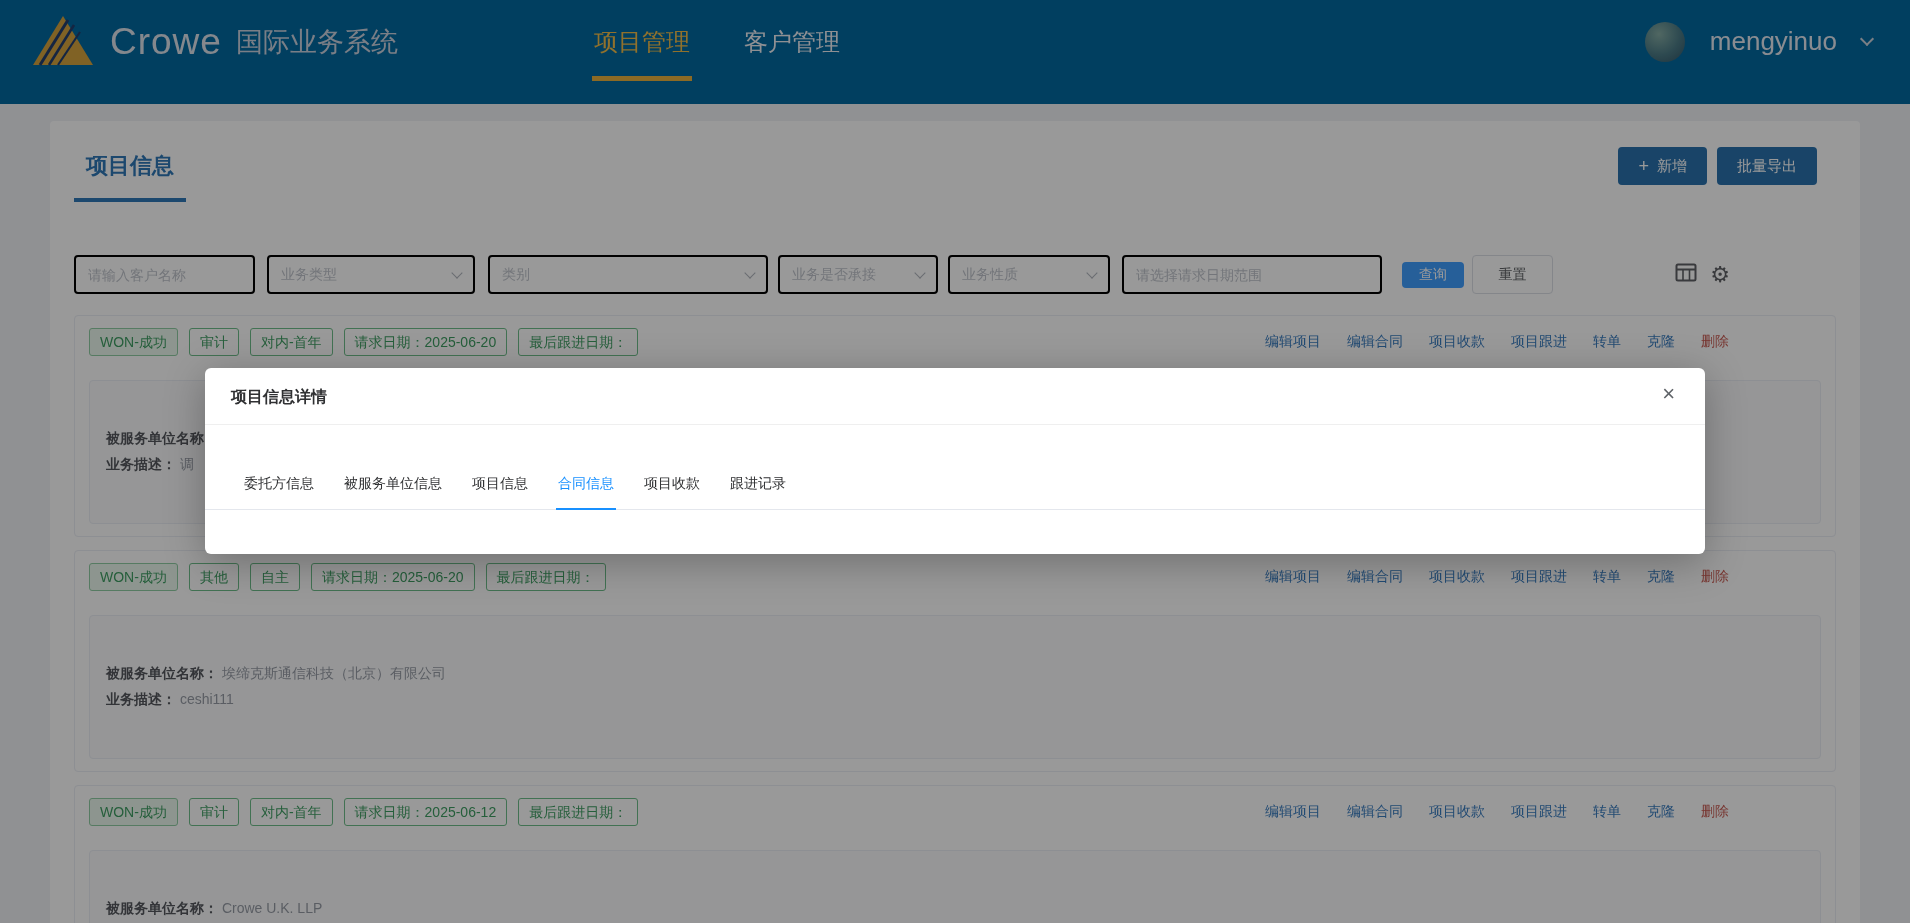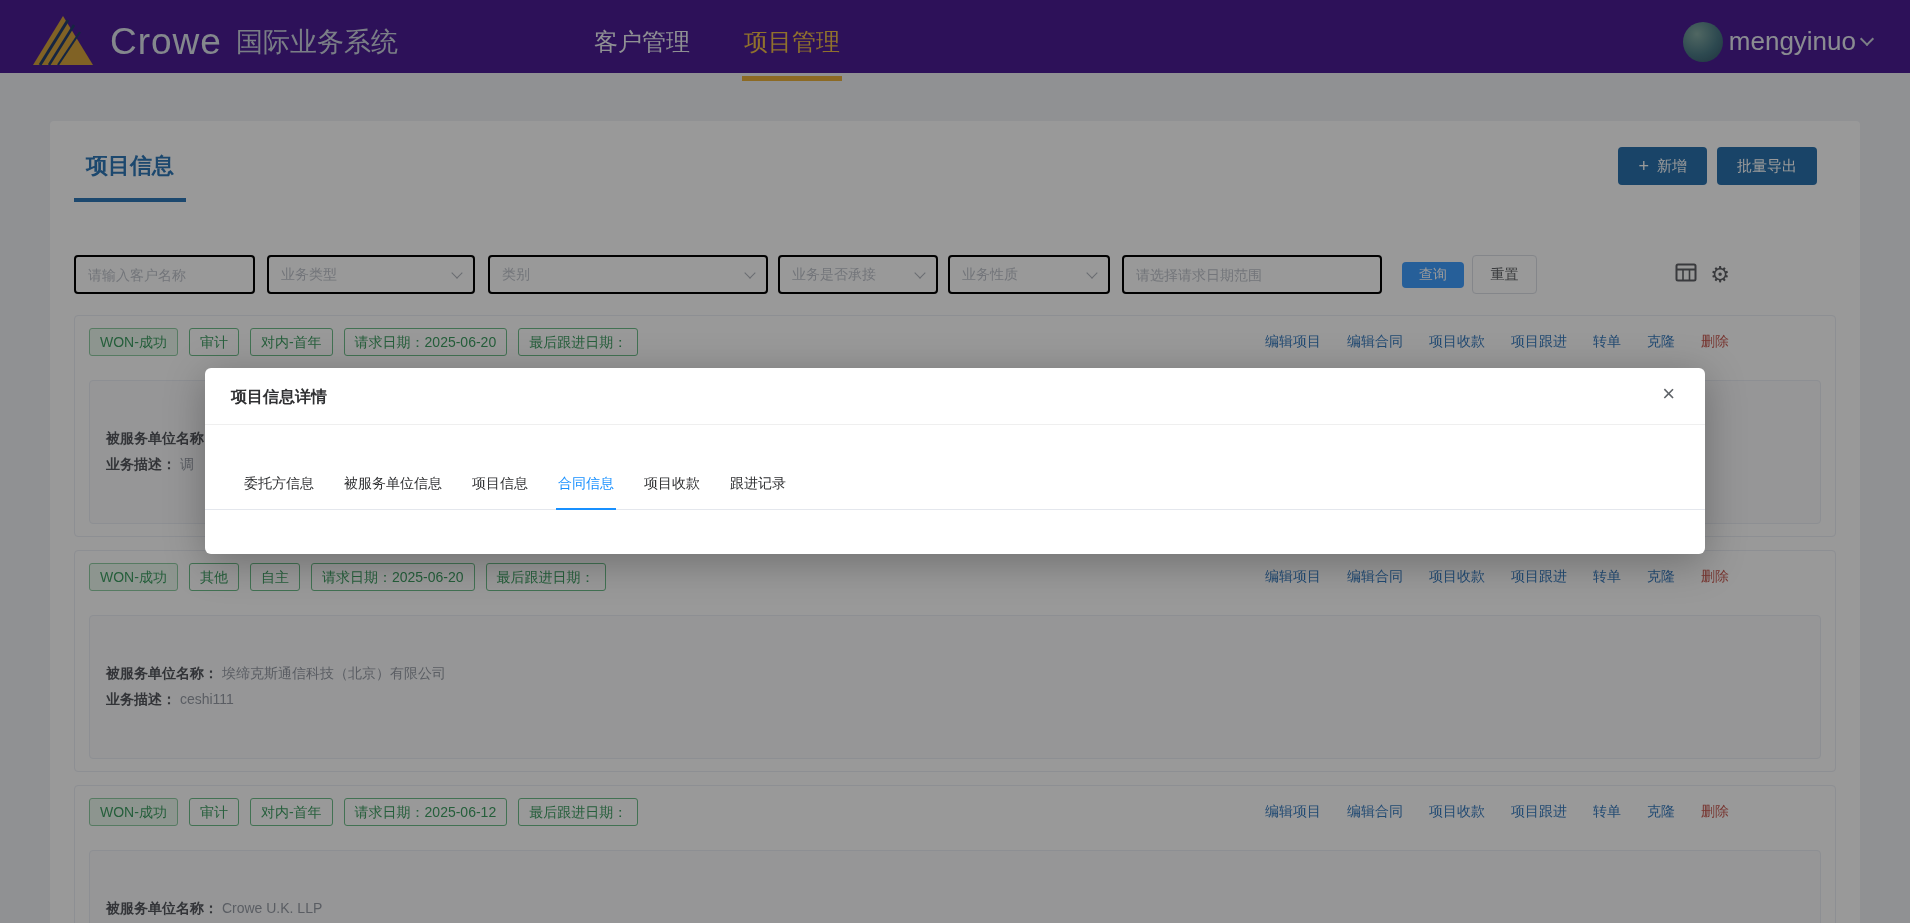--- a/index.html
+++ b/index.html
@@ -2,49 +2,49 @@
 <html><head>
 <meta charset="utf-8">
 <style>
   * { box-sizing: border-box; margin: 0; padding: 0; }
   html,body { width:1910px; height:923px; overflow:hidden; }
   body {
     font-family: "Liberation Sans", "DejaVu Sans", sans-serif;
     background:#f0f2f5; position:relative; color:#606266;
   }
   
-  .navbar { height:73px; background:#4c1d95; position:relative; z-index:1; }
+  .navbar { height:104px; background:#0369a1; position:relative; z-index:1; }
   .logo-wrap { position:absolute; left:30px; top:0; height:83px; display:flex; align-items:center; gap:14px; }
   .brand { font-size:37px; color:#dde3ec; letter-spacing:1px; }
   .system-name { font-size:27px; color:#ccd3df; }
   .main-nav { position:absolute; left:592px; top:0; height:83px; display:flex; gap:50px; }
   .nav-item { height:83px; display:flex; align-items:center; font-size:24px; color:#eef1f6; cursor:pointer; position:relative; padding:0 2px; }
   .nav-item.active { color:#f0bd4a; }
   .nav-item.active::after { content:""; position:absolute; left:0; right:0; bottom:2px; height:5px; background:#e9b13c; }
-  .user-wrap { position:absolute; right:38px; top:0; height:83px; display:flex; align-items:center; gap:6px; }
+  .user-wrap { position:absolute; right:38px; top:0; height:83px; display:flex; align-items:center; gap:25px; }
   .avatar { width:40px; height:40px; border-radius:50%; background:radial-gradient(circle at 35% 30%, #86aca4, #4c7b86 55%, #35596b 95%); }
   .user-name { font-size:26px; color:#e6eaf2; }
   .chev { width:10px; height:10px; border-right:2px solid #cdd4de; border-bottom:2px solid #cdd4de; transform:rotate(45deg); margin-top:-6px; }
   
   .card { position:absolute; left:50px; right:50px; top:121px; bottom:-60px; background:#fff; border-radius:4px; z-index:1; padding:0 24px; }
   .card-head { display:flex; justify-content:space-between; align-items:flex-start; padding-top:26px; }
   .title-tab { display:inline-block; margin-top:4px; padding:0 12px 17px; border-bottom:4px solid #2f78b8; font-size:22px; font-weight:bold; color:#2f78b8; }
   .head-buttons { display:flex; gap:10px; margin-right:19px; }
   .btn-dark { background:#2a72ae; color:#fff; border:none; border-radius:4px; height:38px; padding:0 20px; font-size:15px; cursor:pointer; display:flex; align-items:center; gap:8px; font-family:inherit; }
   .btn-dark .plus { font-size:18px; }
   
   .filter-row { display:flex; align-items:center; margin:53px 106px 0 0; height:39px; }
   .f-input, .f-select { height:39px; border:2px solid #000000; border-radius:4px; background:#fff; font-size:14px; color:#606266; }
   input.f-input { padding:0 12px; font-family:inherit; }
   input.f-input::placeholder { color:#c0c4cc; }
   .f-select { display:flex; align-items:center; justify-content:space-between; padding:0 12px; cursor:pointer;text-align:right; }
   .f-select .ph { color:#c0c4cc; }
   .sel-chev { width:8px; height:8px; border-right:1.6px solid #b0b5bd; border-bottom:1.6px solid #b0b5bd; transform:rotate(45deg); margin-top:-4px; }
   .btn-primary { background:#409eff; color:#fff; border:none; border-radius:4px; height:26px; width:62px; font-size:14px; cursor:pointer; font-family:inherit; }
-  .btn-plain { background:#fff; color:#606266; border:1px solid #dcdfe6; border-radius:4px; height:39px; width:65px; font-size:14px; cursor:pointer; font-family:inherit; }
+  .btn-plain { background:#fff; color:#606266; border:1px solid #dcdfe6; border-radius:4px; height:39px; width:81px; font-size:14px; cursor:pointer; font-family:inherit; }
   .filter-icons { margin-left:auto; display:flex; align-items:center; gap:13px; color:#606266; }
   .gear-glyph { font-size:22px; line-height:22px; cursor:pointer; }
   
   .row-group { border:1px solid #ebeef5; border-radius:4px; padding:12px 14px; margin-top:21px; }
   .row-group + .row-group { margin-top:13px; }
   .row-head { display:flex; justify-content:space-between; align-items:center; padding-right:92px; }
   .tags { display:flex; gap:11px; align-items:center; }
   .tag { font-size:14px; color:#3f9e63; border:1px solid #6fbe8a; border-radius:3px; padding:3px 10px; line-height:20px; white-space:nowrap; }
   .tag.filled { background:#ecf8ef; border-color:#8fcda4; }
   .actions { display:flex; gap:26px; align-items:center; }
@@ -75,22 +75,22 @@
         <path d="M3 51 L33 2 L63 51 Z" fill="#d6a33e"></path>
         <path d="M10 51 L38 6" stroke="#233f6e" stroke-width="3"></path>
         <path d="M19 51 L44 11" stroke="#233f6e" stroke-width="2.6"></path>
         <path d="M28 51 L50 18" stroke="#233f6e" stroke-width="2.2"></path>
       </svg>
     </span>
     <span class="brand">Crowe</span>
     <span class="system-name">国际业务系统</span>
   </div>
   <div class="main-nav">
+    <div class="nav-item active">项目管理</div>
     <div class="nav-item">客户管理</div>
-    <div class="nav-item active">项目管理</div>
   </div>
   <div class="user-wrap">
     <span class="avatar"></span>
     <span class="user-name">mengyinuo</span>
     <span class="chev"></span>
   </div>
 </div>
 
 <div class="card">
   <div class="card-head">

